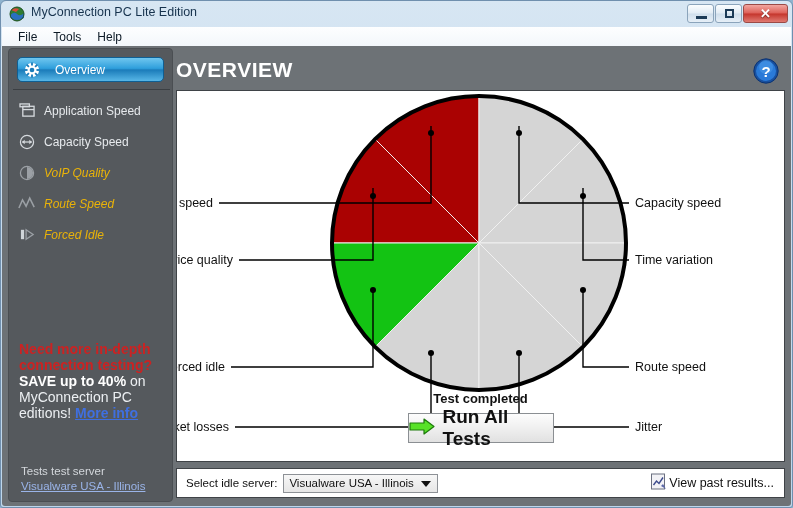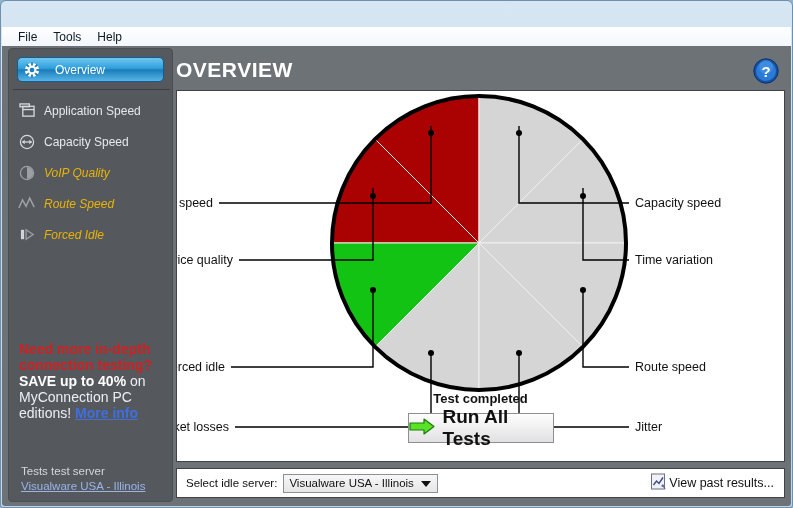--- a/index.html
+++ b/index.html
@@ -82,20 +82,40 @@
     width:146px;height:30px;border:1px solid #8b8f93;box-sizing:border-box;
     background:linear-gradient(180deg,#fdfdfd 0%,#efefef 52%,#e1e1e1 100%);
     display:flex;align-items:center;justify-content:center;gap:8px;}
   .runbtn .t{font-size:19px;font-weight:bold;color:#111;}
 </style>
 </head>
 <body>
 
 <div class="window">
 
+  <div class="titlebar">
+    <svg class="title-ico" viewBox="0 0 16 16">
+      <circle cx="8" cy="8" r="7" fill="#2f7d32"></circle>
+      <path d="M1.5 9 Q5 5 8 8 T15 7 L15 12 Q8 16 1.5 12 Z" fill="#2a6fbf"></path>
+      <path d="M2 4 Q6 1 10 3 L7 6 Z" fill="#d94a3a"></path>
+      <circle cx="8" cy="8" r="7" fill="none" stroke="#1c4f20" stroke-width="1"></circle>
+    </svg>
+    <div class="title-text">MyConnection PC Lite Edition</div>
+    <div class="winbtns">
+      <div class="wbtn">
+          <span class="gmini"></span>
+        </div>
+      <div class="wbtn">
+          <span class="gmax"></span>
+        </div>
+      <div class="wbtn close">
+          <span class="gx">✕</span>
+        </div>
+    </div>
+  </div>
 
   <div class="menubar">
     <div class="menu-item">File</div>
     <div class="menu-item">Tools</div>
     <div class="menu-item">Help</div>
   </div>
 
   <div class="appbody">
 
     <div class="sidebar">

